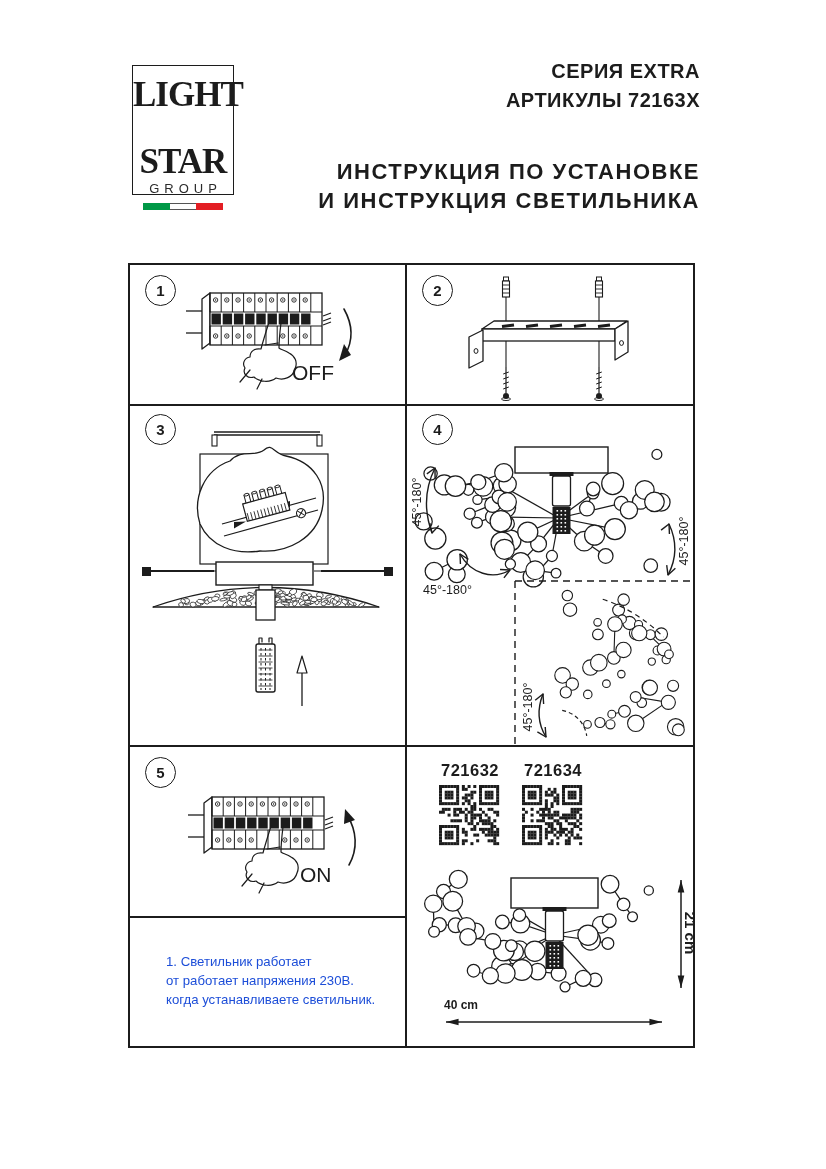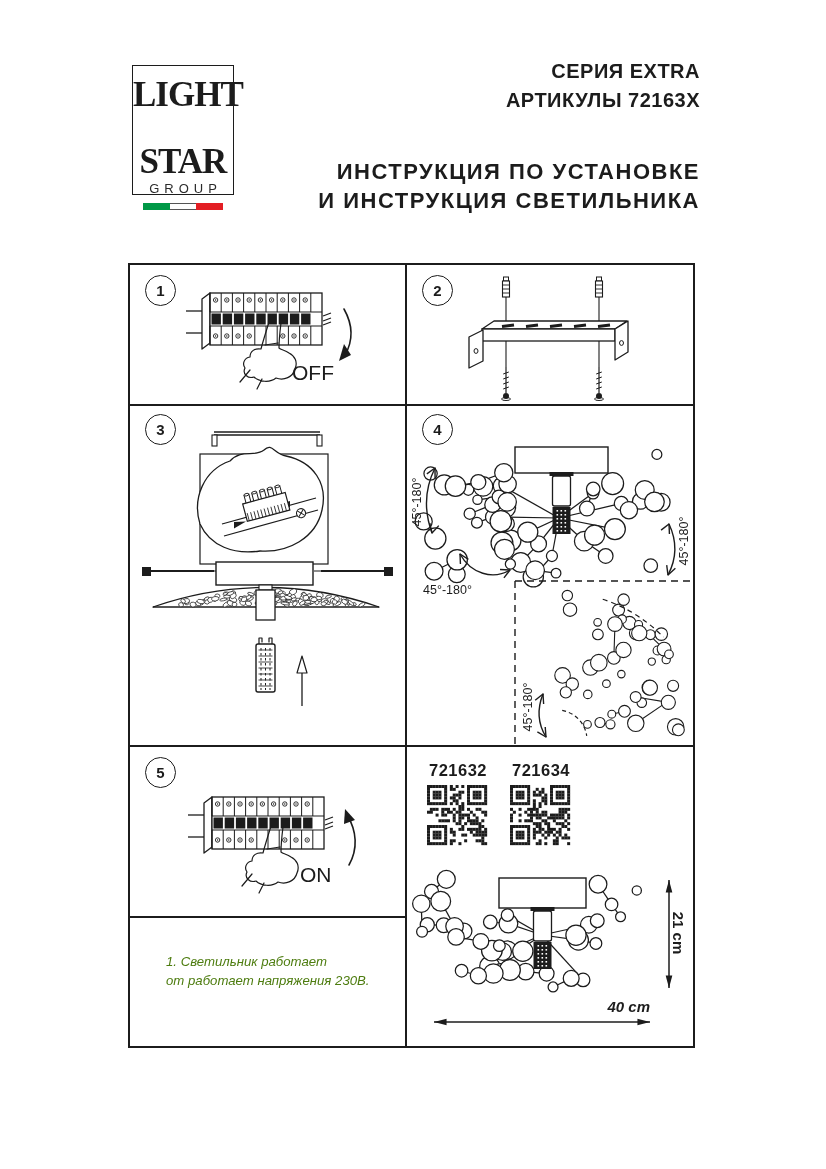--- a/index.html
+++ b/index.html
@@ -28,23 +28,23 @@
   .cell{position:absolute;overflow:visible;}
   .badge{position:absolute;width:29px;height:29px;border:1.6px solid var(--ink);border-radius:50%;
          display:flex;align-items:center;justify-content:center;
          font-size:15px;font-weight:700;background:#fff;}
   .plabel{position:absolute;font-size:21px;color:var(--ink);}
   .angle{position:absolute;font-size:12.5px;white-space:nowrap;}
   .vrot{position:absolute;width:64px;height:14px;display:flex;align-items:center;justify-content:center;
         font-size:12.5px;white-space:nowrap;transform:rotate(-90deg);}
   .vrot.cw{transform:rotate(90deg);font-weight:700;font-size:15px;}
   .qr-label{position:absolute;width:62px;text-align:center;font-size:16.5px;font-weight:700;letter-spacing:0.5px;}
-  .dim-label{position:absolute;text-align:right;font-weight:700;font-size:15px;font-style:italic;}
+  .dim-label{position:absolute;text-align:left;font-weight:700;font-size:12px;}
   .notes{position:absolute;left:0;top:0;right:0;bottom:0;padding:34px 18px 0 36px;
-         font-size:13.2px;line-height:19px;color:#4d7c0f;font-style:italic;}
+         font-size:13.2px;line-height:19px;color:#1d4ed8;}
   svg{position:absolute;left:0;top:0;overflow:visible;}
   
   .footer{position:absolute;left:0;right:0;top:1095px;text-align:center;
           font-size:19px;font-weight:700;letter-spacing:0.3px;}
 </style>
 </head>
 <body>
 
 <div class="page">
 
@@ -933,21 +933,21 @@
             <line x1="185" y1="56" x2="193" y2="53" stroke="#1c1c1c" stroke-width="1.2"></line>
             <line x1="185" y1="60" x2="193" y2="57" stroke="#1c1c1c" stroke-width="1.2"></line>
             <path d="M131,57 C128,67 125,76 123,84 C117,83 112,86 112,92 C106,93 104,99 107,103 C104,109 110,114 116,112 C121,117 132,118 138,113 C146,116 155,112 157,104 C160,97 157,91 151,88 C147,85 143,85 141,83 C141,75 142,66 143,58 M127,80 L140,78 M112,105 L102,117 M124,114 L119,124" stroke="#1c1c1c" stroke-width="1.2" fill="none" stroke-linejoin="round" stroke-linecap="round"></path>
             <path d="M209,96 C218,80 217,62 207,46" stroke="#1c1c1c" stroke-width="1.6" fill="none" stroke-linejoin="round" stroke-linecap="round"></path>
             <polygon points="205,40 215,51 204,55" fill="#1c1c1c"></polygon>
           </g>
         </svg>
       <span class="plabel" style="left:170px;top:116px;">ON</span>
     </div>
 
-    <div class="cell" style="left:277px;top:482px;width:286px;height:266px;">
+    <div class="cell" style="left:289px;top:482px;width:286px;height:266px;">
       <span class="qr-label" style="left:20px;top:14px;">721632</span>
       <span class="qr-label" style="left:103px;top:14px;">721634</span>
       <svg id="svg-qrcell" width="286" height="299">
           <rect x="20" y="63.714285714285715" width="3.007142857142857" height="3.007142857142857" fill="#1c1c1c"></rect>
           <rect x="22.857142857142858" y="60.85714285714286" width="3.007142857142857" height="3.007142857142857" fill="#1c1c1c"></rect>
           <rect x="22.857142857142858" y="63.714285714285715" width="3.007142857142857" height="3.007142857142857" fill="#1c1c1c"></rect>
           <rect x="25.714285714285715" y="60.85714285714286" width="3.007142857142857" height="3.007142857142857" fill="#1c1c1c"></rect>
           <rect x="28.57142857142857" y="60.85714285714286" width="3.007142857142857" height="3.007142857142857" fill="#1c1c1c"></rect>
           <rect x="28.57142857142857" y="66.57142857142857" width="3.007142857142857" height="3.007142857142857" fill="#1c1c1c"></rect>
           <rect x="31.42857142857143" y="72.28571428571428" width="3.007142857142857" height="3.007142857142857" fill="#1c1c1c"></rect>
@@ -1478,17 +1478,18 @@
           <polygon points="243,275 230.43693028425133,278.342047174598 230.43693028425133,271.657952825402" fill="#1c1c1c"></polygon>
         </svg>
       <span class="vrot cw" style="left:240px;top:179px;">21 cm</span>
       <span class="dim-label" style="left:25px;top:251px;width:218px;">40 cm</span>
     </div>
 
     <div class="cell" style="left:0;top:653px;width:275px;height:128px;">
       <div class="notes">
         <div>1. Светильник работает</div>
         <div>от работает напряжения 230В.</div>
+        <div>когда устанавливаете светильник.</div>
       </div>
     </div>
   </div>
 
 </div>
 
 </body></html>

